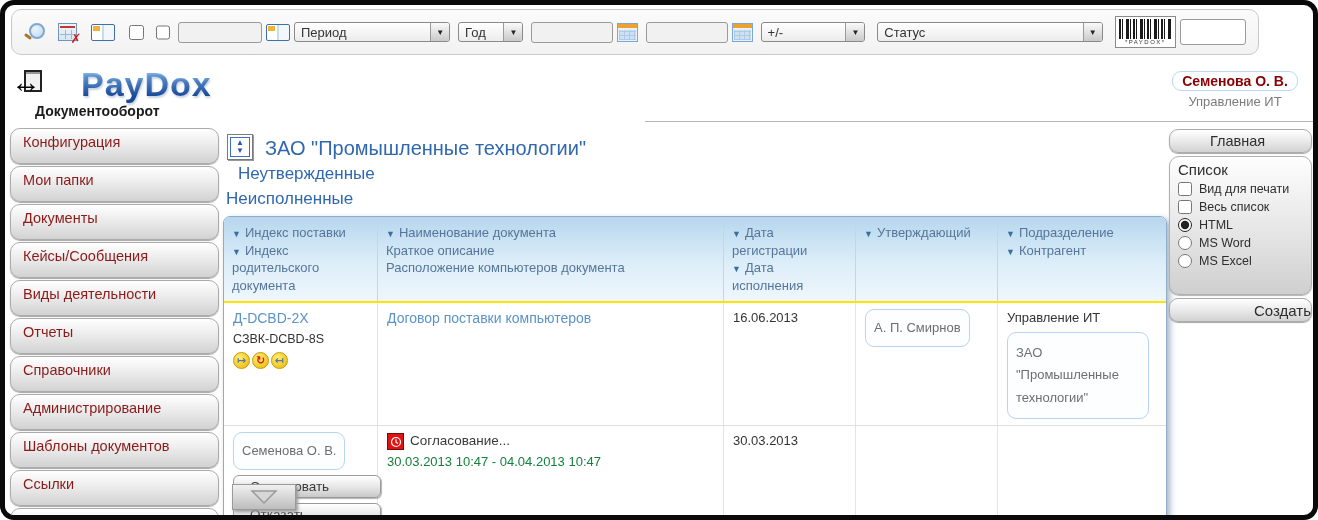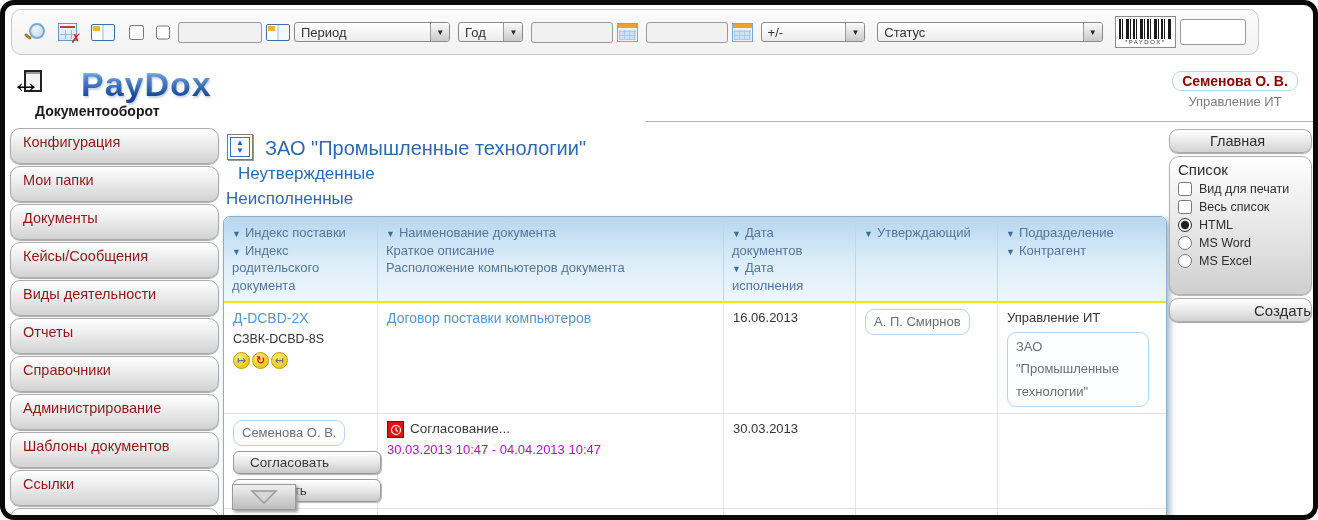--- a/index.html
+++ b/index.html
@@ -101,31 +101,31 @@
   .tbody .trow{ border-bottom:1px solid #e0e0e0; }
   .tbody .trow:last-child{ border-bottom:none; }
   .row1{ min-height:70px; } .row2{ min-height:82px; } .row3{ min-height:38px; }
   a.doclink{ color:#5b93c9; font-size:14px; text-decoration:none; cursor:pointer; }
   .parent-index{ font-size:12.5px; color:#333; margin-top:2px; }
   .wfrow{ margin-top:4px; display:flex; gap:2px; }
   .wficon{ width:17px; height:17px; border-radius:50%; border:1px solid #c39a00;
      background:radial-gradient(circle at 35% 30%,#ffec74,#e9b703); display:inline-flex;
      align-items:center; justify-content:center; font-size:11px; font-weight:bold; color:#5f7a94; line-height:1; }
   .wficon.red{ color:#d81414; }
-  .pill{ display:inline-block; padding:3px 8px; border:1px solid #b8d4f0; border-radius:9px;
+  .pill{ display:inline-block; padding:9px 8px; border:1px solid #b8d4f0; border-radius:9px;
      background:#fdfeff; color:#6e6e6e; font-size:13px; }
   .pill.wide{ max-width:142px; line-height:1.7; }
   .act-btn{ display:block; width:148px; height:23px; margin-top:5px; border:1px solid #9a9a9a; border-radius:6px;
      background:linear-gradient(#ffffff,#e8e8e8 50%,#c9c9c9); box-shadow:1px 1px 1px rgba(0,0,0,.3);
      font-size:13.5px; color:#3a3a3a; text-align:left; padding:0 0 0 16px; line-height:21px; cursor:pointer;
      font-family:inherit; }
   .clockicon{ width:17px; height:17px; background:#dd1414; border:1px solid #7d0a0a; display:inline-flex;
      align-items:center; justify-content:center; vertical-align:-3px; margin-right:6px; }
   .stage-line{ font-size:13.5px; color:#3a3a3a; }
-  .period-line{ font-size:13px; color:#a21caf; margin-top:2px; }
+  .period-line{ font-size:13px; color:#15803d; margin-top:2px; }
   .docicon{ position:relative; display:inline-block; width:20px; height:17px; background:#eef3f8;
      border:1px solid #9fb4c8; border-radius:2px; vertical-align:-4px; margin-right:4px;
      box-shadow:inset 0 -2px 0 #d8e4ee; }
   .docicon .tag{ position:absolute; left:-4px; top:1px; background:#1e6fd0; color:#fff; font-size:7px;
      font-weight:bold; padding:0 2px; border-radius:2px; border:1px solid #eef; line-height:8px; }
 
   
   .down-btn{ position:absolute; left:227px; top:479px; width:64px; height:26px; border:1px solid #9a9a9a;
      background:linear-gradient(#f0f0f0,#bdbdbd); box-shadow:2px 2px 3px #999; display:flex;
      align-items:center; justify-content:center; cursor:pointer; }
@@ -243,21 +243,21 @@
       <div class="cell c1">
         <span class="sort-arrow">▼</span><span>Индекс поставки</span><br>
         <span class="sort-arrow">▼</span><span>Индекс родительского документа</span>
       </div>
       <div class="cell c2">
         <span class="sort-arrow">▼</span><span>Наименование документа</span><br>
         <span>Краткое описание</span><br>
         <span>Расположение компьютеров документа</span>
       </div>
       <div class="cell c3">
-        <span class="sort-arrow">▼</span><span>Дата документов</span><br>
+        <span class="sort-arrow">▼</span><span>Дата регистрации</span><br>
         <span class="sort-arrow">▼</span><span>Дата исполнения</span>
       </div>
       <div class="cell c4">
         <span class="sort-arrow">▼</span><span>Утверждающий</span>
       </div>
       <div class="cell c5">
         <span class="sort-arrow">▼</span><span>Подразделение</span><br>
         <span class="sort-arrow">▼</span><span>Контрагент</span>
       </div>
     </div>

